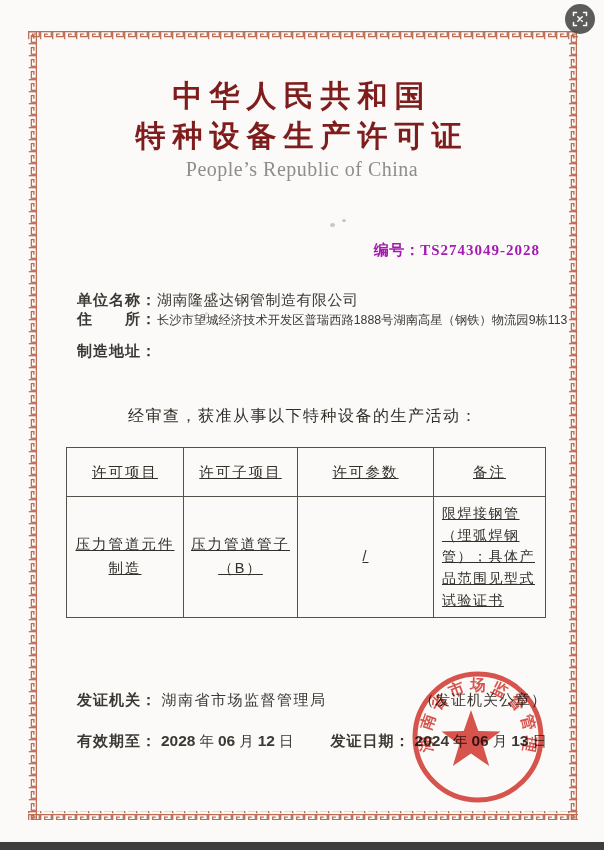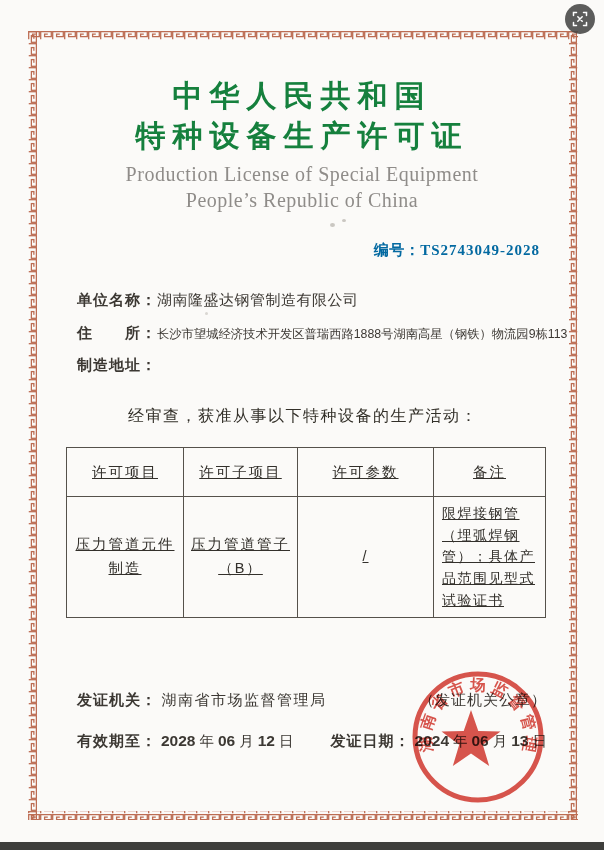--- a/index.html
+++ b/index.html
@@ -10,39 +10,39 @@
   }
   .paper{
     position:absolute;inset:0;background:#fbfaf8;
   }
   .speck{position:absolute;background:#9a948c;border-radius:50%;opacity:.5;}
   .frame{position:absolute;left:28px;top:31px;width:550px;height:789px;}
   .frame svg{display:block;}
 
   .title-block{position:absolute;left:0;top:76px;width:604px;text-align:center;}
   .title-cn{
-    color:#15803d;font-weight:700;font-size:30px;line-height:40px;
+    color:#7f1d1d;font-weight:700;font-size:30px;line-height:40px;
     letter-spacing:7px;font-family:"Liberation Sans","DejaVu Sans",sans-serif;
   }
   .title-en{
     color:#8f8c89;font-family:"Liberation Serif","DejaVu Serif",serif;
     font-size:20px;line-height:26px;letter-spacing:.5px;font-weight:400;
   }
   .title-en.first{margin-top:5px;}
 
   .license-no{
-    position:absolute;top:241px;right:64px;font-size:15px;color:#0369a1;
+    position:absolute;top:241px;right:64px;font-size:15px;color:#a21caf;
     font-weight:600;letter-spacing:.5px;
     font-family:"Liberation Serif","DejaVu Serif",serif;
     text-align:center;
   }
   .license-no .num{font-family:"Liberation Serif","DejaVu Serif",serif;letter-spacing:1px;}
 
   .fields{position:absolute;left:77px;top:291px;width:470px;color:#3c3833;}
-  .field-row{display:flex;align-items:baseline;margin-bottom:14px;white-space:nowrap;}
+  .field-row{display:flex;align-items:baseline;white-space:nowrap;}
   .field-row .lbl{font-weight:700;font-size:15px;flex:none;letter-spacing:1px;}
   .field-row .val{font-size:15px;letter-spacing:.5px;}
   .field-row.small .val{font-size:12.3px;letter-spacing:0;}
   .field-row.small{margin-bottom:13px;}
 
   .statement{
     position:absolute;left:96px;top:406px;font-size:16px;color:#333029;
     letter-spacing:1.5px;font-weight:500;margin-left:32px;
   }
 
@@ -102,21 +102,20 @@
     <rect x="0" y="0" width="550" height="9" fill="url(#gkH)"></rect>
     <rect x="0" y="780" width="550" height="9" fill="url(#gkH)"></rect>
     <rect x="0" y="0" width="9" height="789" fill="url(#gkV)"></rect>
     <rect x="541" y="0" width="9" height="789" fill="url(#gkV)"></rect>
   </svg>
 </div>
 
 <div class="title-block">
   <div class="title-cn">中华人民共和国</div>
   <div class="title-cn">特种设备生产许可证</div>
-  <div class="title-en first">Production License of Special Equipment</div>
   <div class="title-en">People’s Republic of China</div>
 </div>
 
 <div class="license-no">
   <span>编号：</span><span class="num">TS2743049-2028</span>
 </div>
 
 <div class="fields">
   <div class="field-row">
     <span class="lbl">单位名称：</span>

